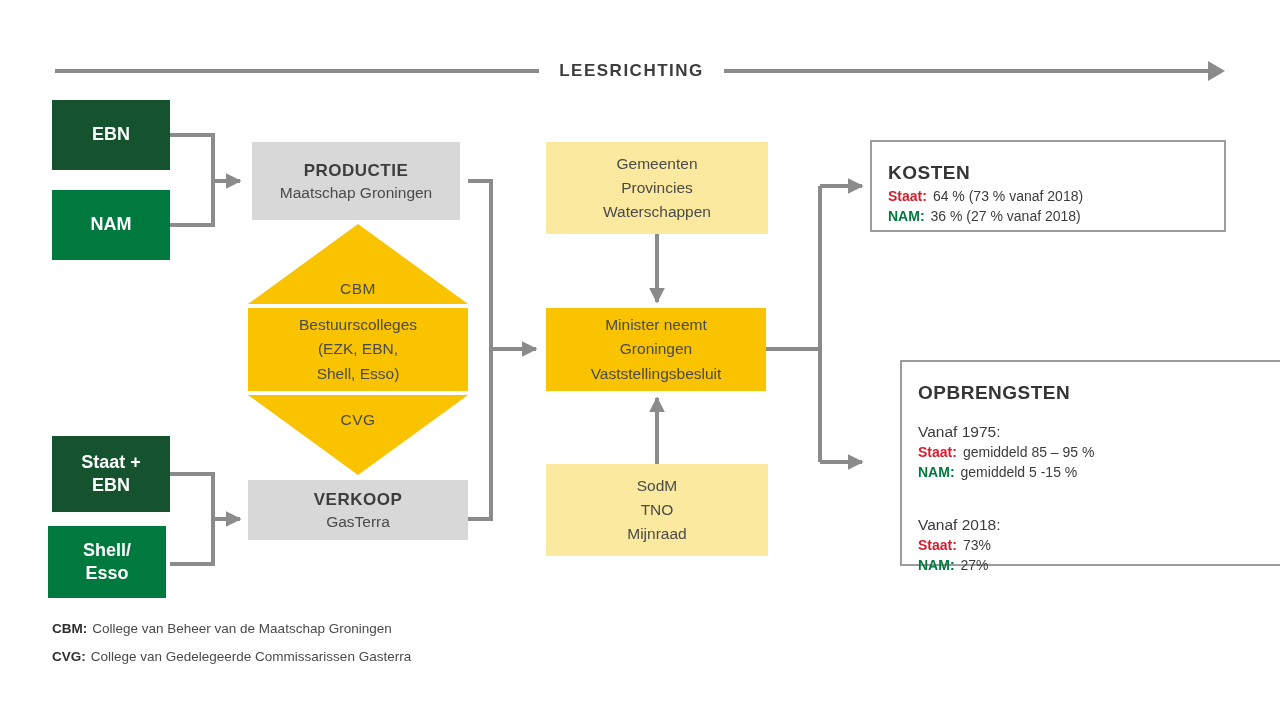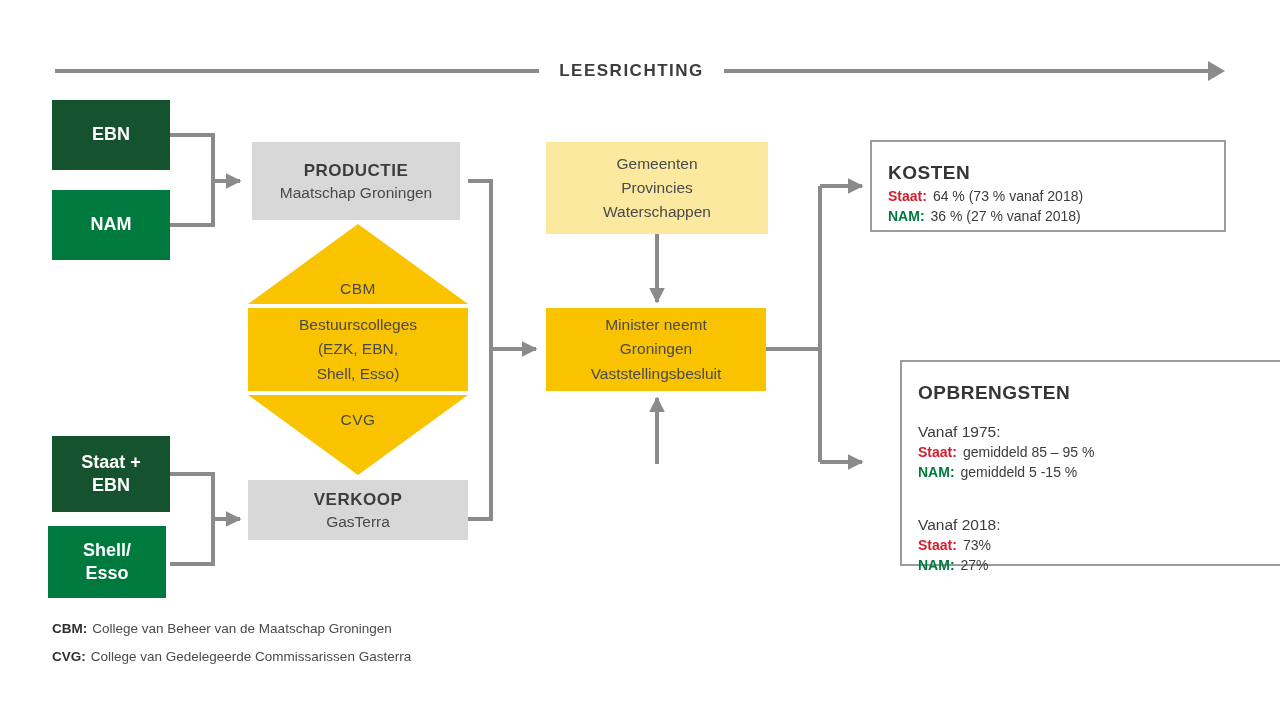--- a/index.html
+++ b/index.html
@@ -113,20 +113,25 @@
   <div class="box lightyellow" style="left:546px;top:142px;width:222px;height:92px">
     <div class="yellow-text multiline">Gemeenten
 Provincies
 Waterschappen</div>
   </div>
   <div class="box gold" style="left:546px;top:308px;width:220px;height:83px">
     <div class="yellow-text multiline">Minister neemt
 Groningen
 Vaststellingsbesluit</div>
   </div>
+  <div class="box lightyellow" style="left:546px;top:464px;width:222px;height:92px">
+    <div class="yellow-text multiline">SodM
+TNO
+Mijnraad</div>
+  </div>
 
   <div class="info-box" style="left:870px;top:140px;width:356px;height:92px">
     <div class="info-title">KOSTEN</div>
     <div class="info-row">
       <span class="lbl red-text">Staat:</span><span>64 % (73 % vanaf 2018)</span>
     </div>
     <div class="info-row">
       <span class="lbl green-text">NAM:</span><span>36 % (27 % vanaf 2018)</span>
     </div>
   </div>

